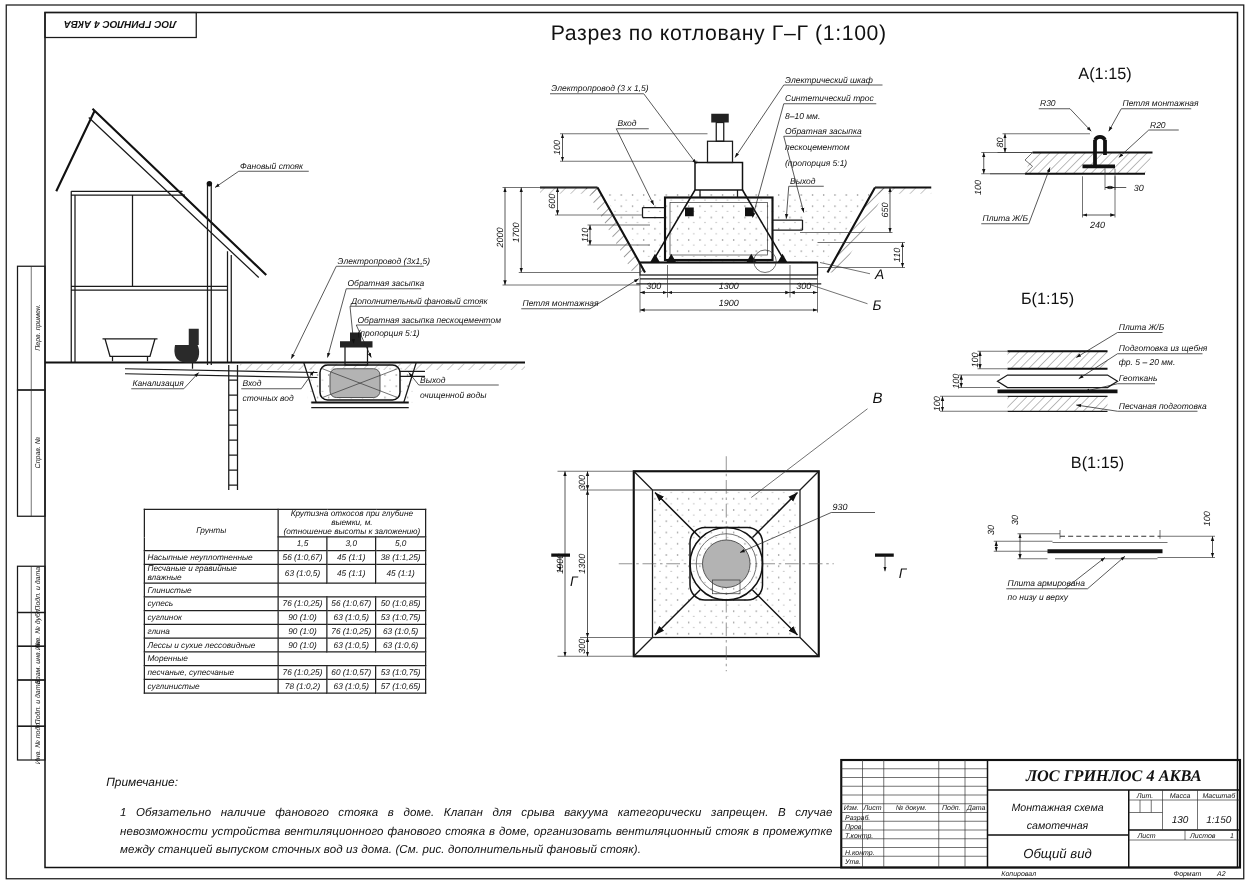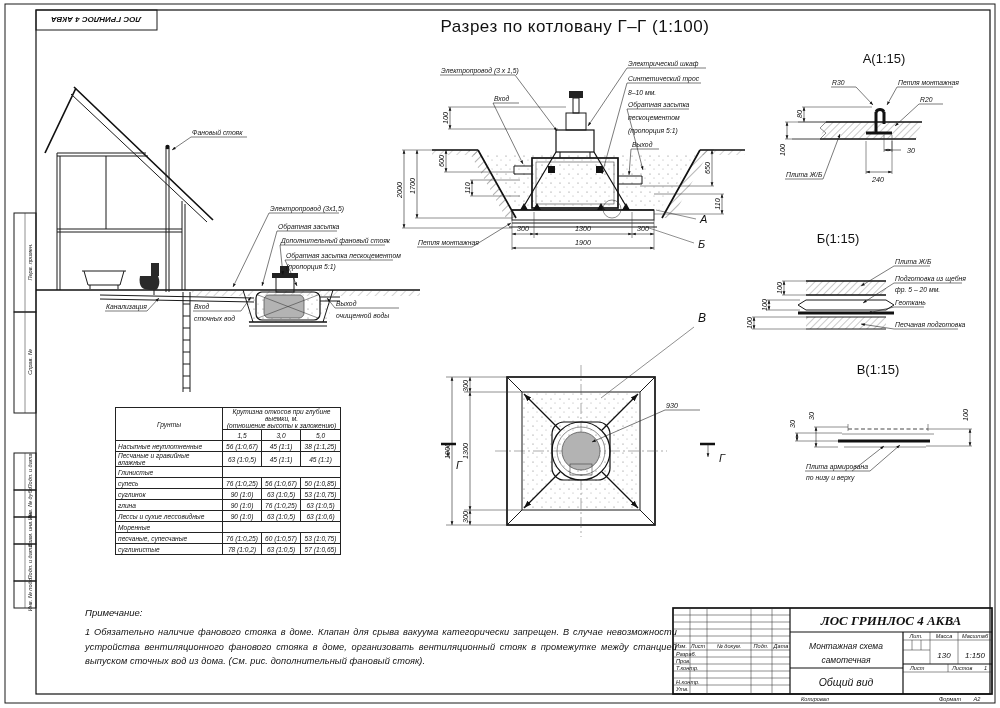--- a/index.html
+++ b/index.html
@@ -26,24 +26,24 @@
   .tb-v{font:italic 10.5px "Liberation Sans",sans-serif}
   .tb-n{font:italic 8px "Liberation Sans",sans-serif}
   .stamp{font:italic 600 8px "Liberation Sans",sans-serif}
   
   .tbl{position:absolute;left:115px;top:407px;width:225px;border-collapse:collapse;
        table-layout:fixed;font:italic 6.6px "Liberation Sans",sans-serif;color:#111}
   .tbl td{border:.8px solid #222;padding:0 2px;height:10px;text-align:center;
           white-space:pre-line;overflow:hidden}
   .tbl td.c1{text-align:left}
   
-  .notes{position:absolute;left:85px;top:607px;width:592px}
+  .notes{position:absolute;left:85px;top:621px;width:592px}
   .notes .nh{font:italic 9.5px "Liberation Sans",sans-serif;margin:0 0 7px 0}
   .notes .nt{font:italic 9.2px "Liberation Sans",sans-serif;line-height:1.6;
-             text-align:justify;margin:0;letter-spacing:.1px}
+             text-align:justify;margin:11px;letter-spacing:.1px}
 </style>
 </head>
 <body>
 
 <div class="sheet">
 <svg width="1000" height="708" viewBox="0 0 1000 708">
   <defs>
     <pattern id="hat" patternUnits="userSpaceOnUse" width="5" height="5" patternTransform="rotate(45)">
       <line x1="0" y1="0" x2="0" y2="5" stroke="#666" stroke-width="0.7"></line>
     </pattern>

